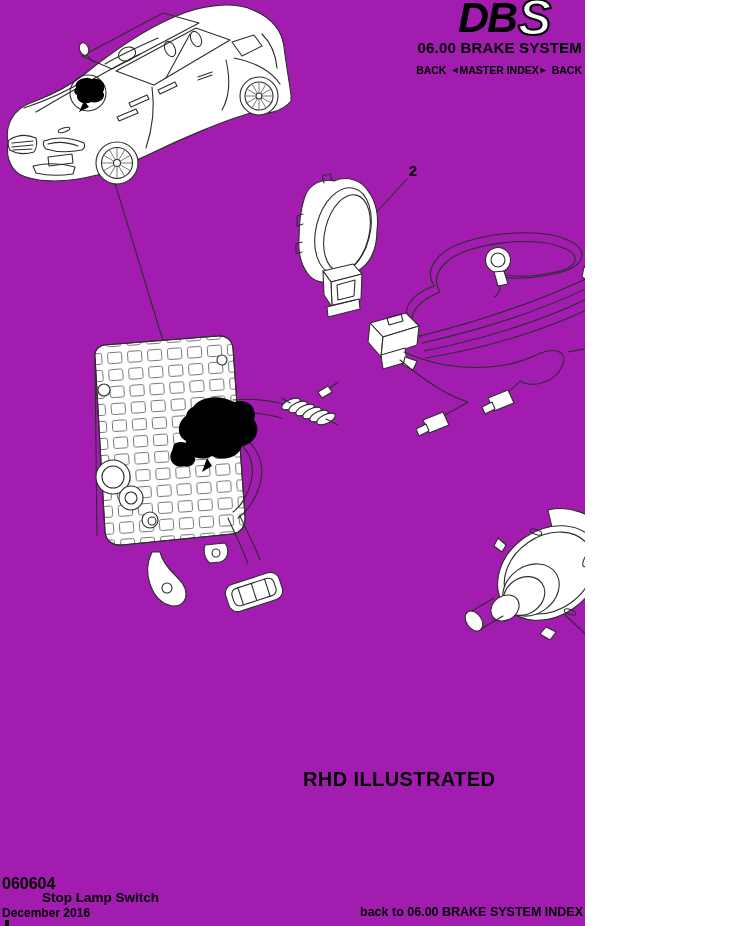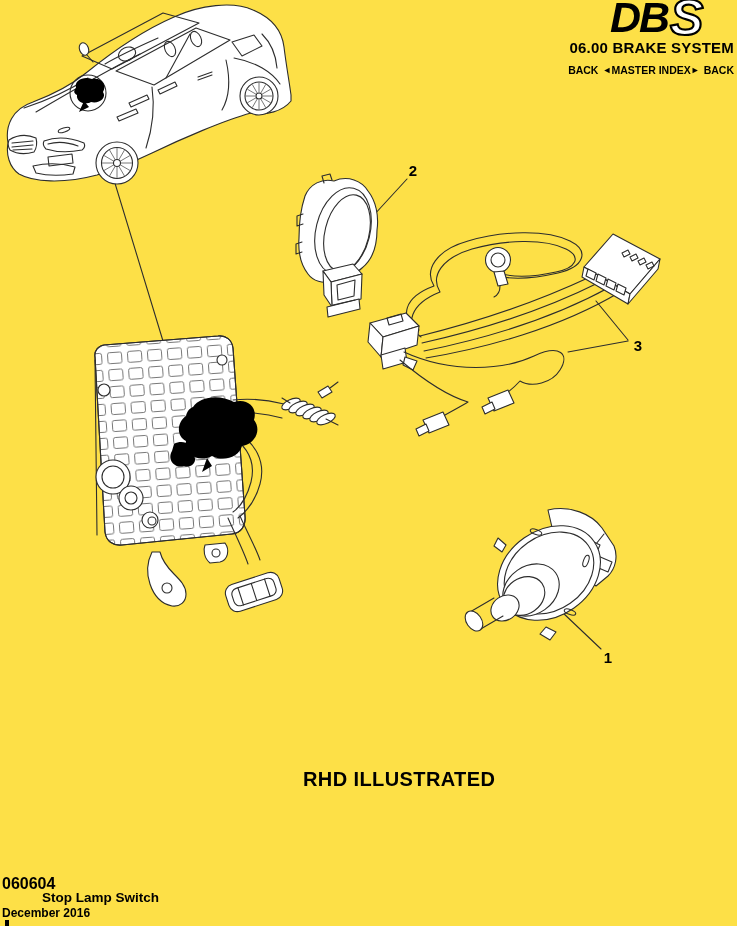--- a/index.html
+++ b/index.html
@@ -1,17 +1,17 @@
 <!DOCTYPE html>
 <html><head>
 <meta charset="utf-8">
 <style>
   html,body{margin:0;padding:0;background:#fff;}
   .page{
-    position:relative;width:737px;height:926px;background:#fde047;overflow:hidden;
+    position:relative;width:585px;height:926px;background:#a21caf;overflow:hidden;
     font-family:"Liberation Sans",sans-serif;color:#000;
   }
   
   .logo{position:absolute;top:-2px;right:0;width:127px;height:44px;}
   .section-title{
     position:absolute;top:39px;right:3px;font-size:15px;font-weight:bold;
     letter-spacing:.2px;white-space:nowrap;
   }
   .nav{
     position:absolute;top:64px;right:3px;display:flex;align-items:center;
@@ -274,15 +274,16 @@
       <ellipse class="lnw" cx="474" cy="621" rx="7.5" ry="11" transform="rotate(-35 474 621)"></ellipse>
       <text class="callout" x="608" y="663" text-anchor="middle">1</text>
     </g>
   </svg>
 
   <div class="rhd-note">RHD ILLUSTRATED</div>
 
   <div class="footer-doc">060604</div>
   <div class="footer-title">Stop Lamp Switch</div>
   <div class="footer-date">December 2016</div>
+  <a class="footer-back">back to 06.00 BRAKE SYSTEM INDEX</a>
   <div class="corner-mark"></div>
 
 </div>
 
 </body></html>

